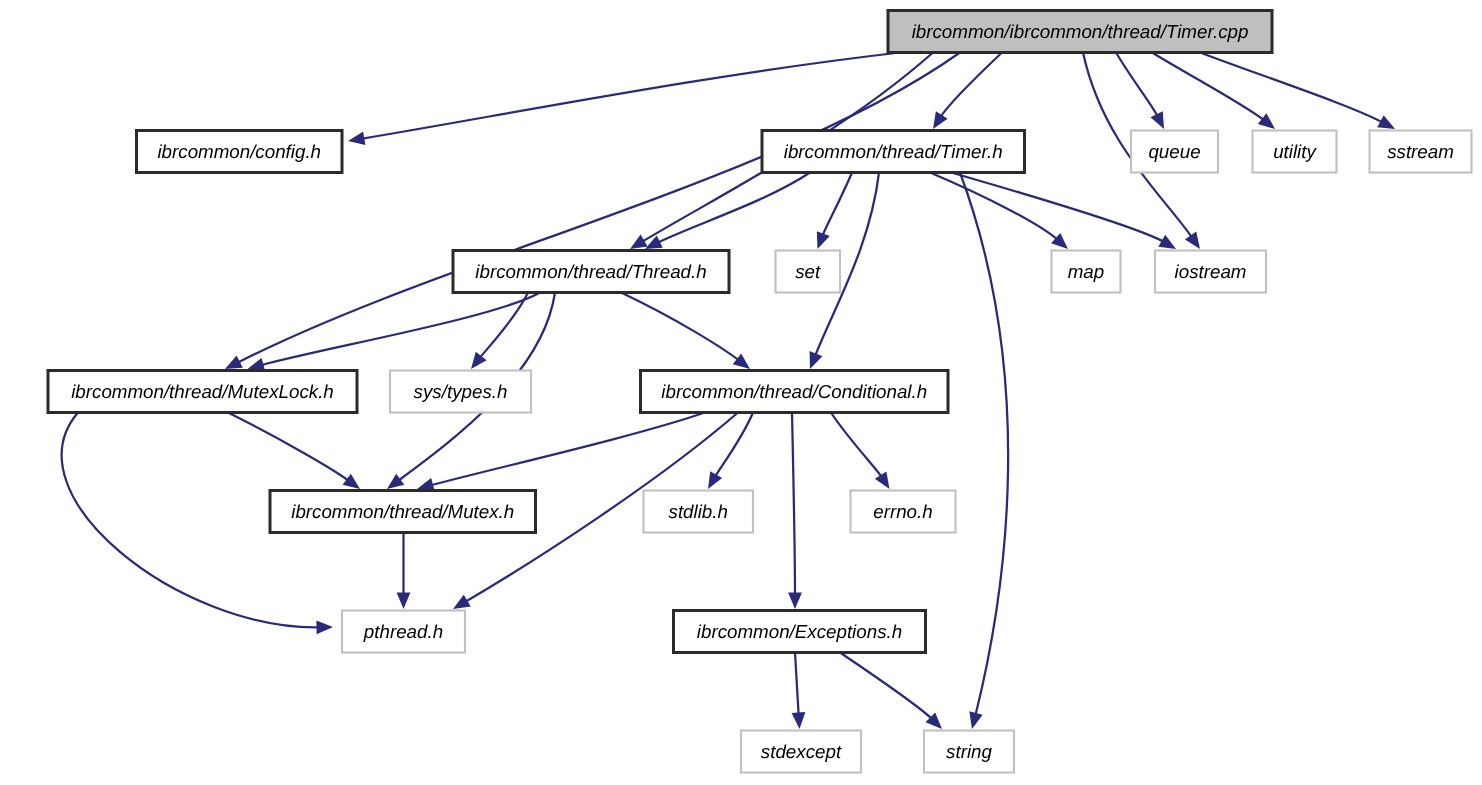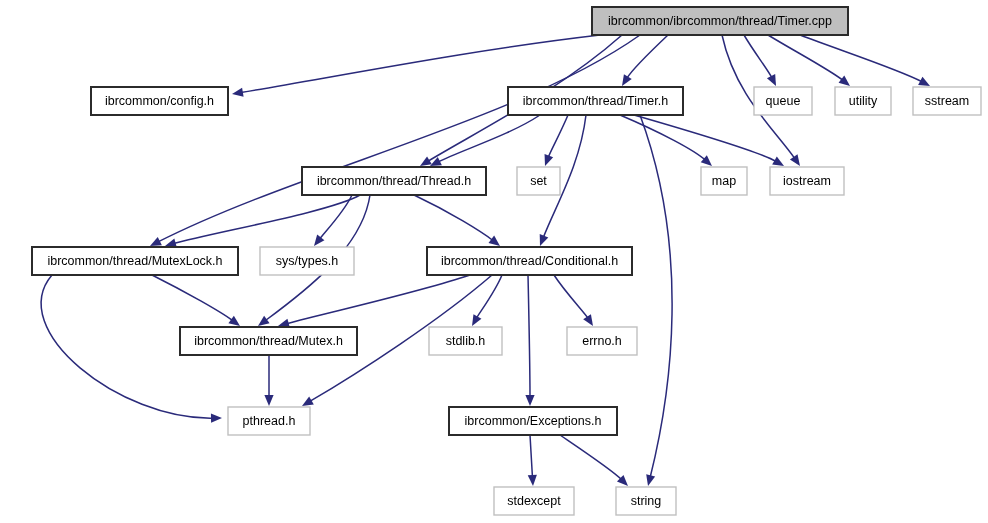--- a/index.html
+++ b/index.html
@@ -11,20 +11,21 @@
     width: 988px;
     height: 523px;
     overflow: hidden;
     font-family: "Liberation Sans", sans-serif;
   }
   #graph-root {
     position: relative;
     width: 835px;
     height: 523px;
     background: #ffffff;
+    font-style: italic;
   }
   svg.graph-canvas {
     position: absolute;
     left: 0;
     top: 0;
     width: 988px;
     height: 523px;
     display: block;
   }
   .node-box {

